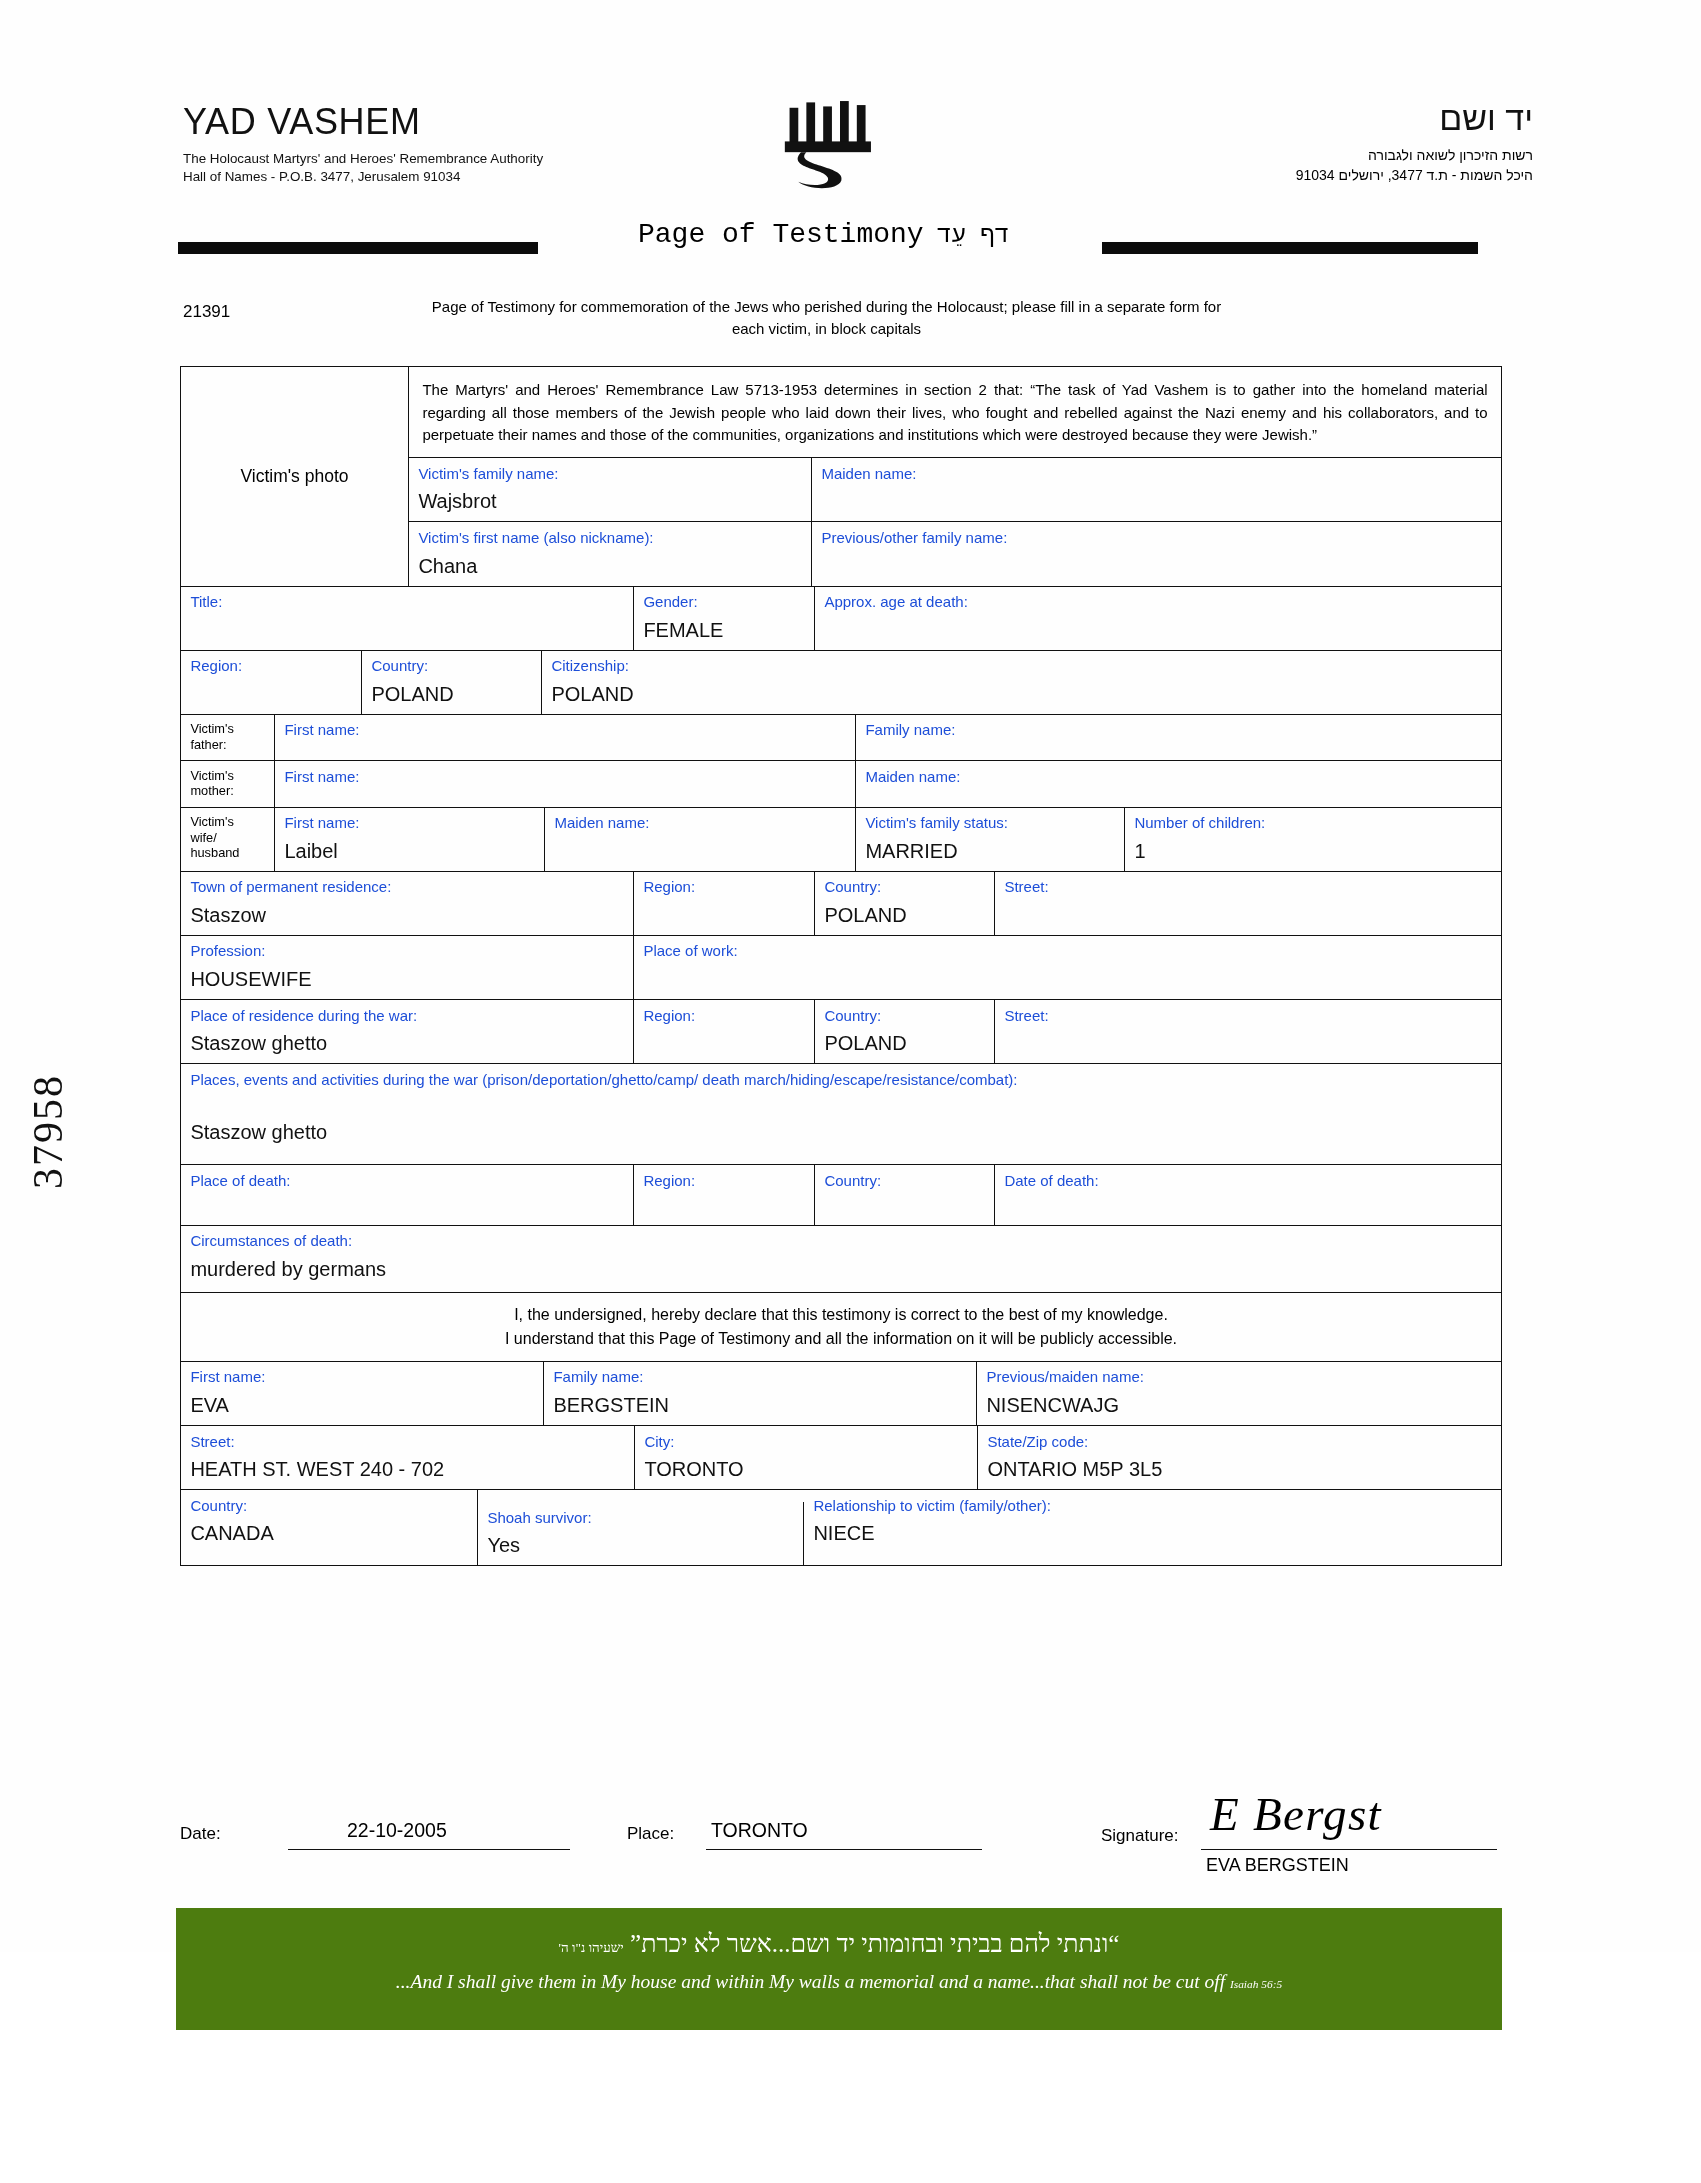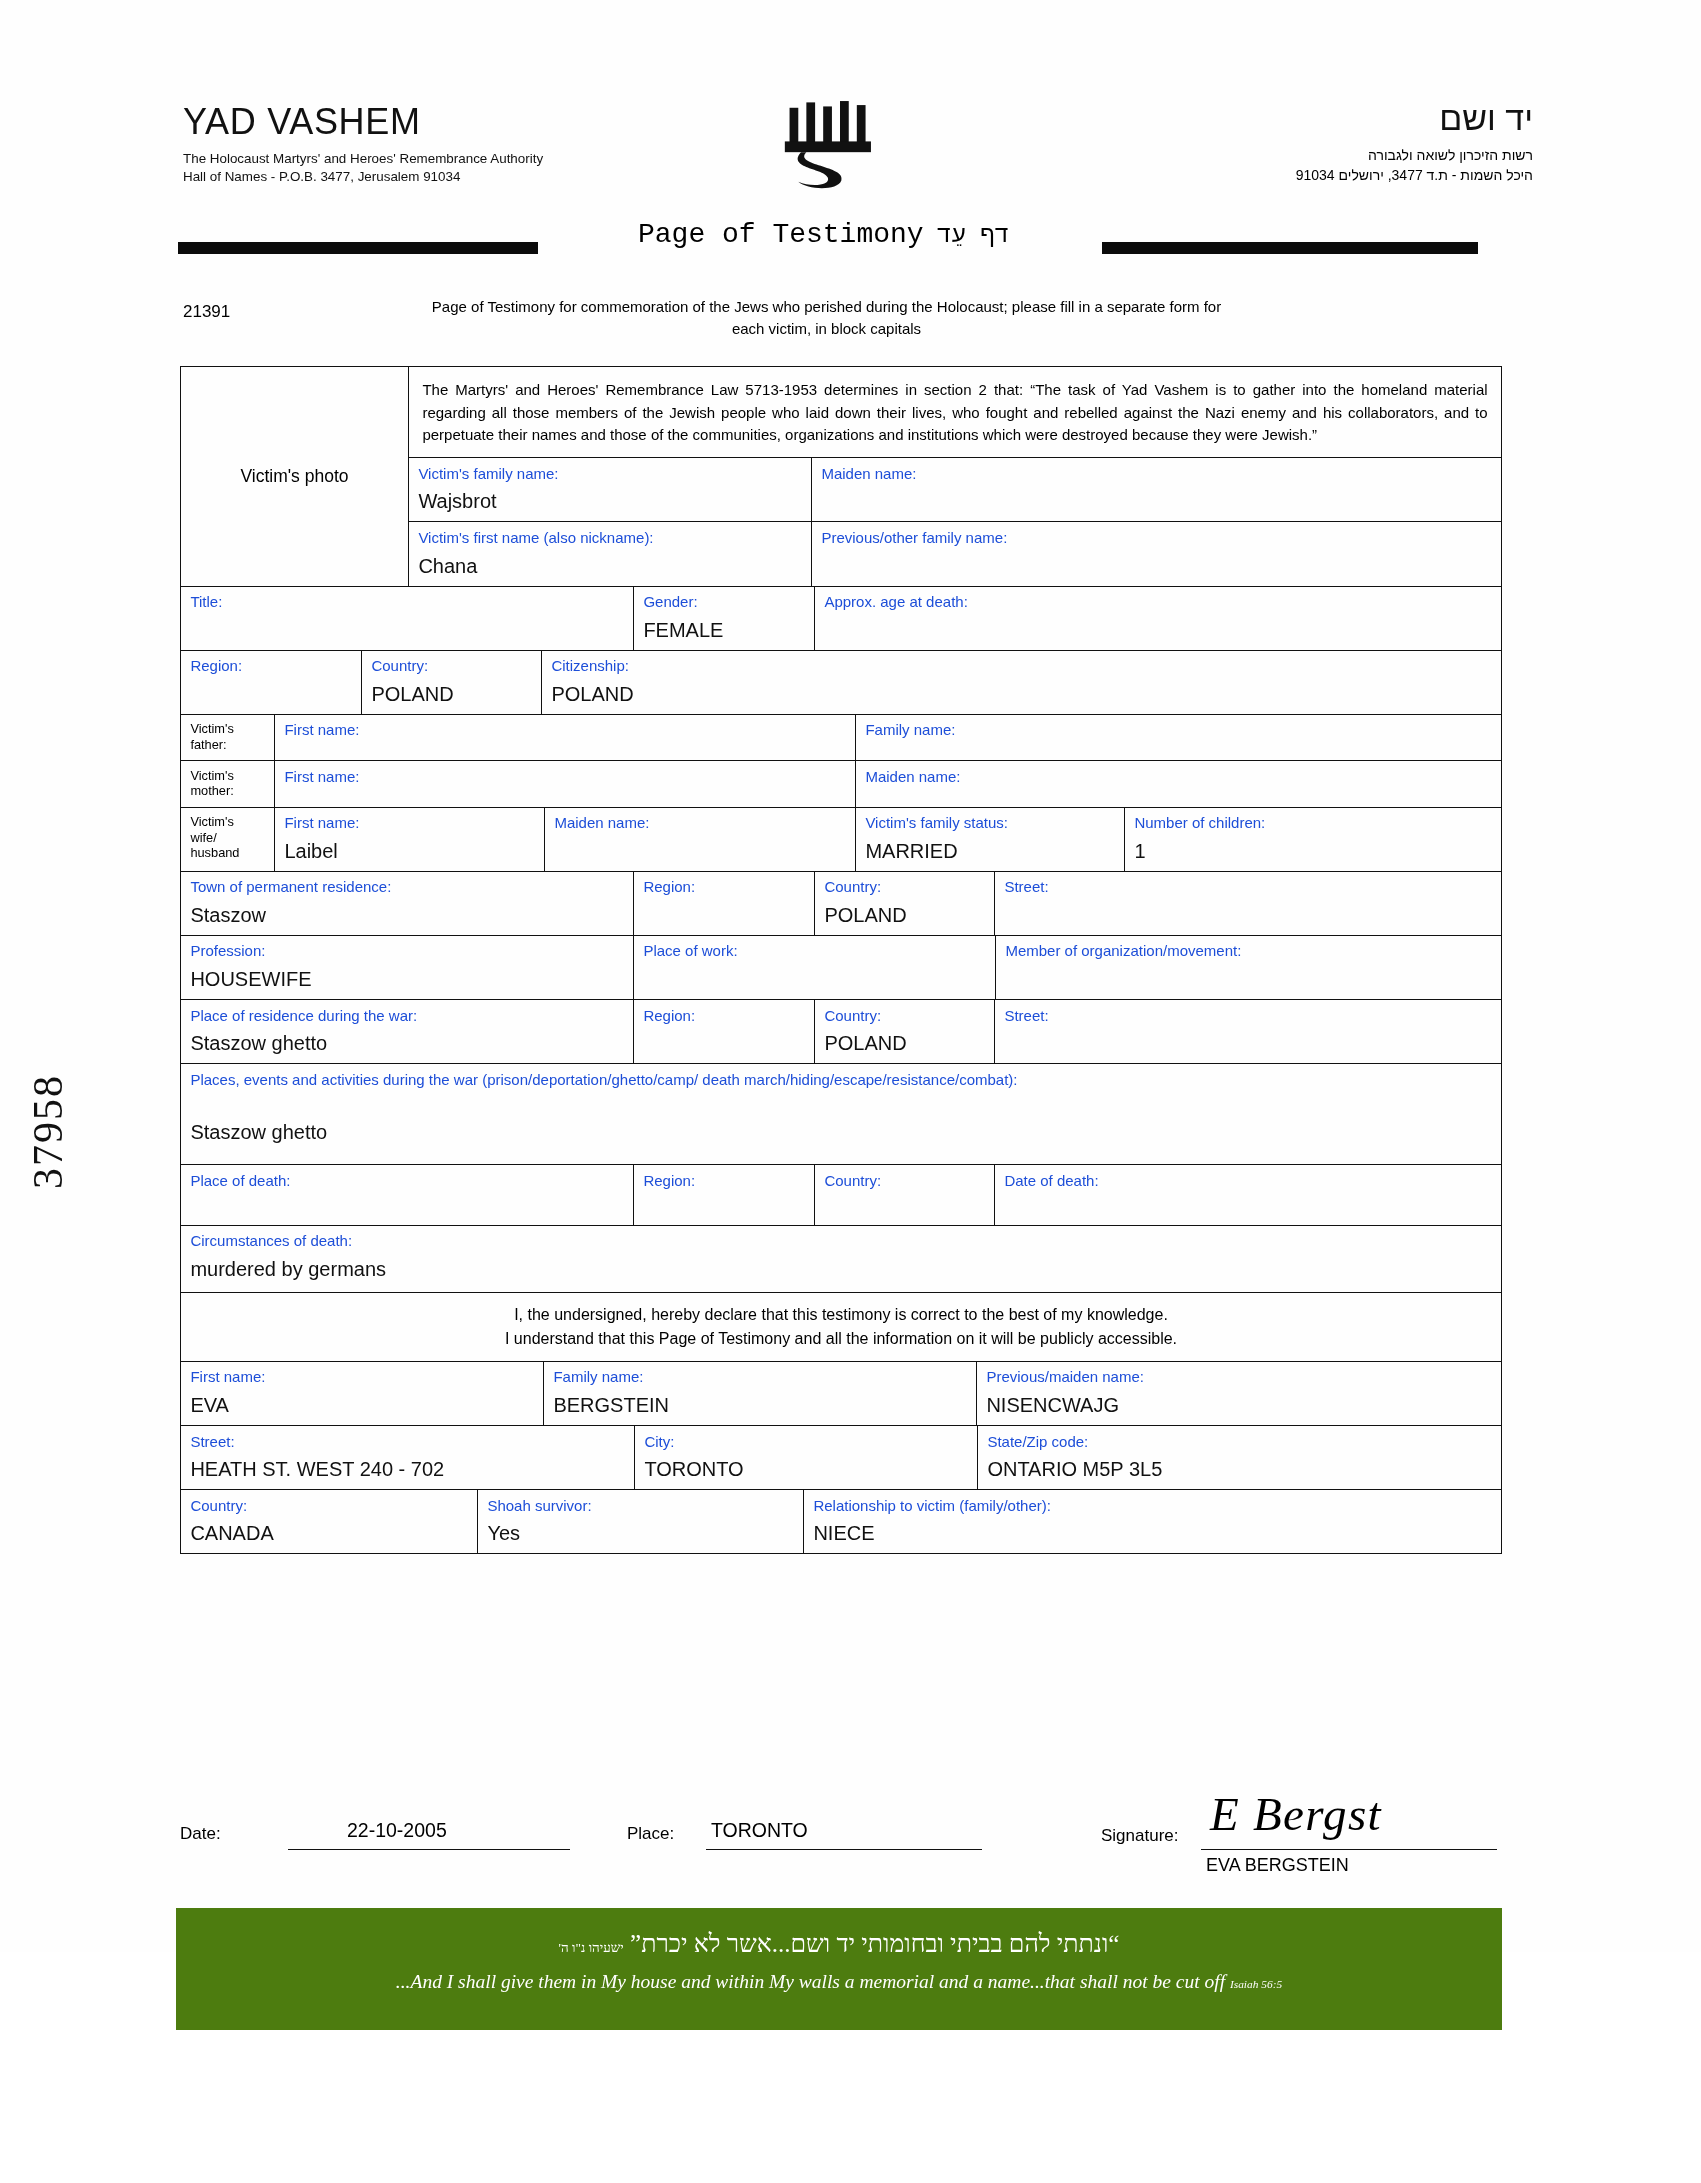--- a/index.html
+++ b/index.html
@@ -267,24 +267,20 @@
 
     <div class="row">
       <div class="cell" style="width:453px;">
         <div class="lbl">Profession:</div>
         <div class="val">HOUSEWIFE</div>
       </div>
       <div class="cell" style="width:362px;">
         <div class="lbl">Place of work:</div>
         <div class="val"></div>
       </div>
-      <div class="cell" style="flex:1;border-right:none;">
-        <div class="lbl">Member of organization/movement:</div>
-        <div class="val"></div>
-      </div>
     </div>
 
     <div class="row">
       <div class="cell" style="width:453px;">
         <div class="lbl">Place of residence during the war:</div>
         <div class="val">Staszow ghetto</div>
       </div>
       <div class="cell" style="width:181px;">
         <div class="lbl">Region:</div>
         <div class="val"></div>
@@ -367,21 +363,21 @@
         <div class="lbl">State/Zip code:</div>
         <div class="val">ONTARIO  M5P 3L5</div>
       </div>
     </div>
 
     <div class="row">
       <div class="cell" style="width:297px;">
         <div class="lbl">Country:</div>
         <div class="val">CANADA</div>
       </div>
-      <div class="cell" style="width:326px;">
+      <div class="cell" style="width:326px;margin-top:12px;">
         <div class="lbl">Shoah survivor:</div>
         <div class="val">Yes</div>
       </div>
       <div class="cell" style="flex:1;border-right:none;">
         <div class="lbl">Relationship to victim (family/other):</div>
         <div class="val">NIECE</div>
       </div>
     </div>
 
   </div>

